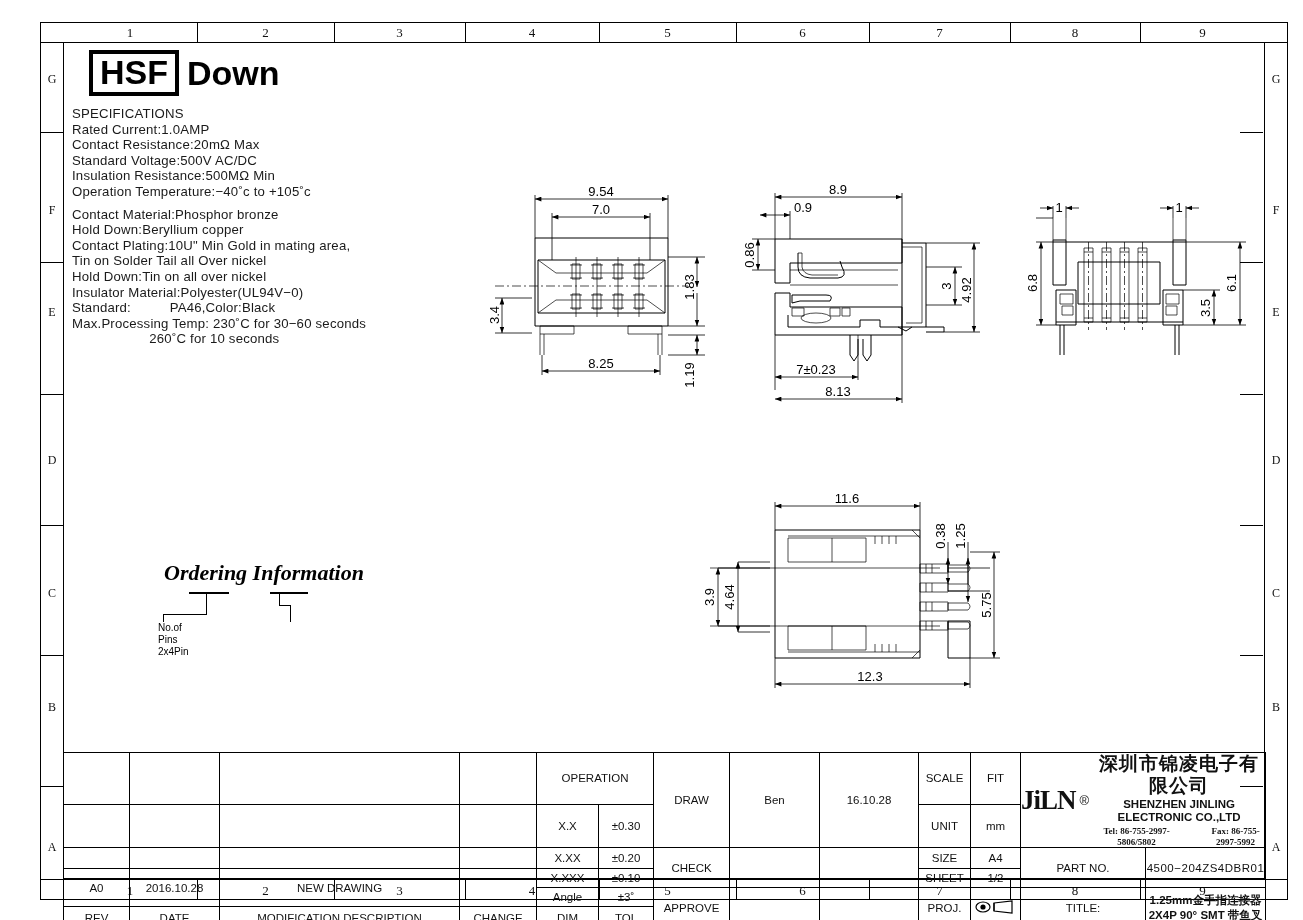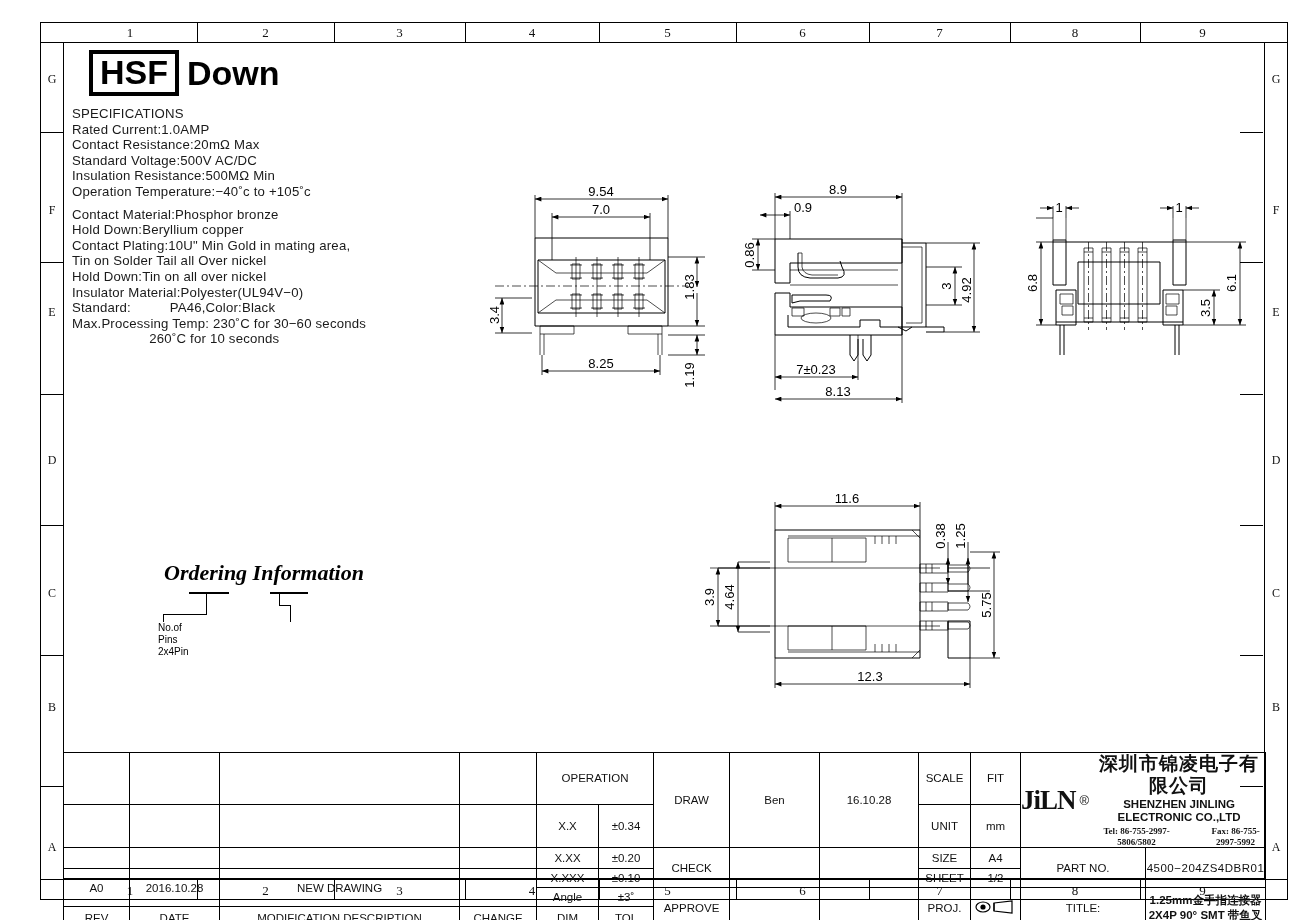--- a/index.html
+++ b/index.html
@@ -542,21 +542,21 @@
           </div>
         </td>
       </tr>
 
       <tr style="height:21px;">
         <td></td>
         <td></td>
         <td></td>
         <td></td>
         <td class="lefttxt">X.X</td>
-        <td>±0.34</td>
+        <td>±0.30</td>
         <td>UNIT</td>
         <td>mm</td>
       </tr>
 
       <tr style="height:21px;">
         <td></td>
         <td></td>
         <td></td>
         <td></td>
         <td class="lefttxt">X.XX</td>

